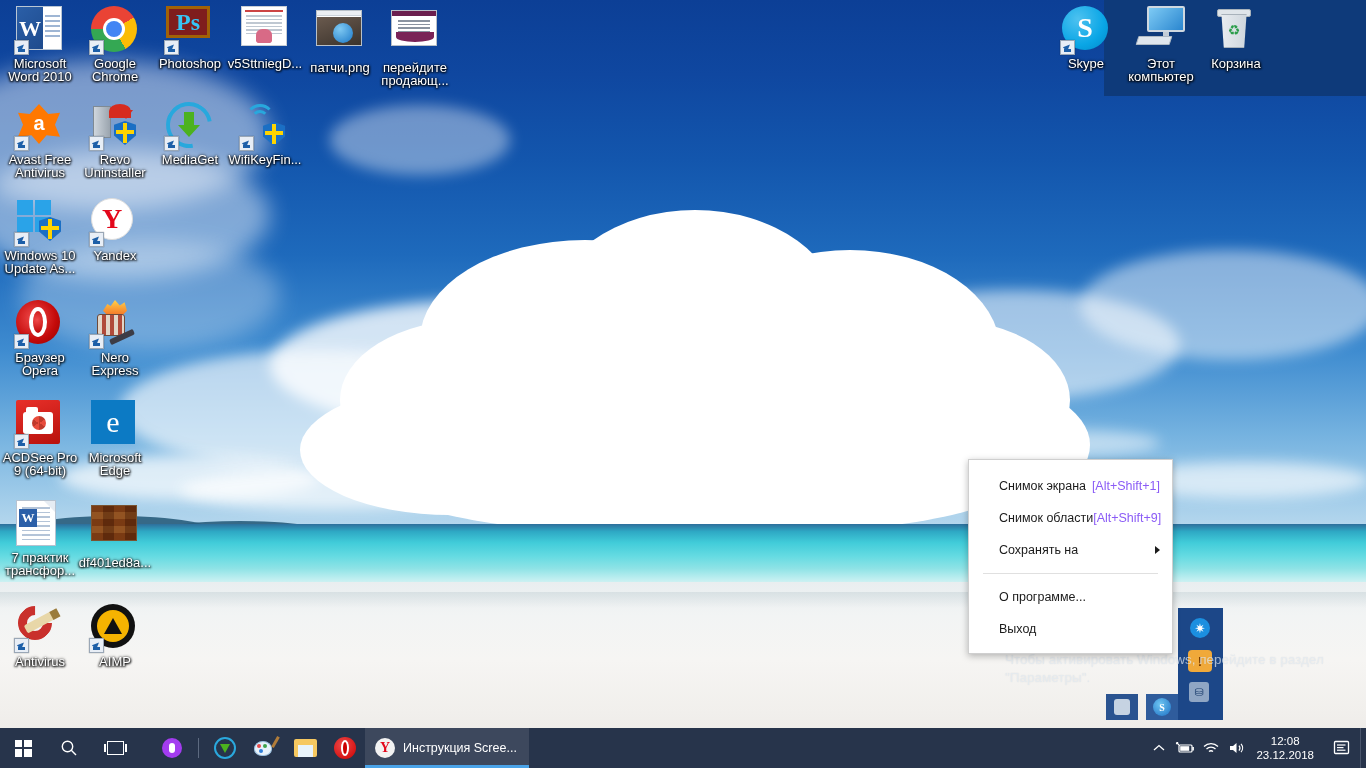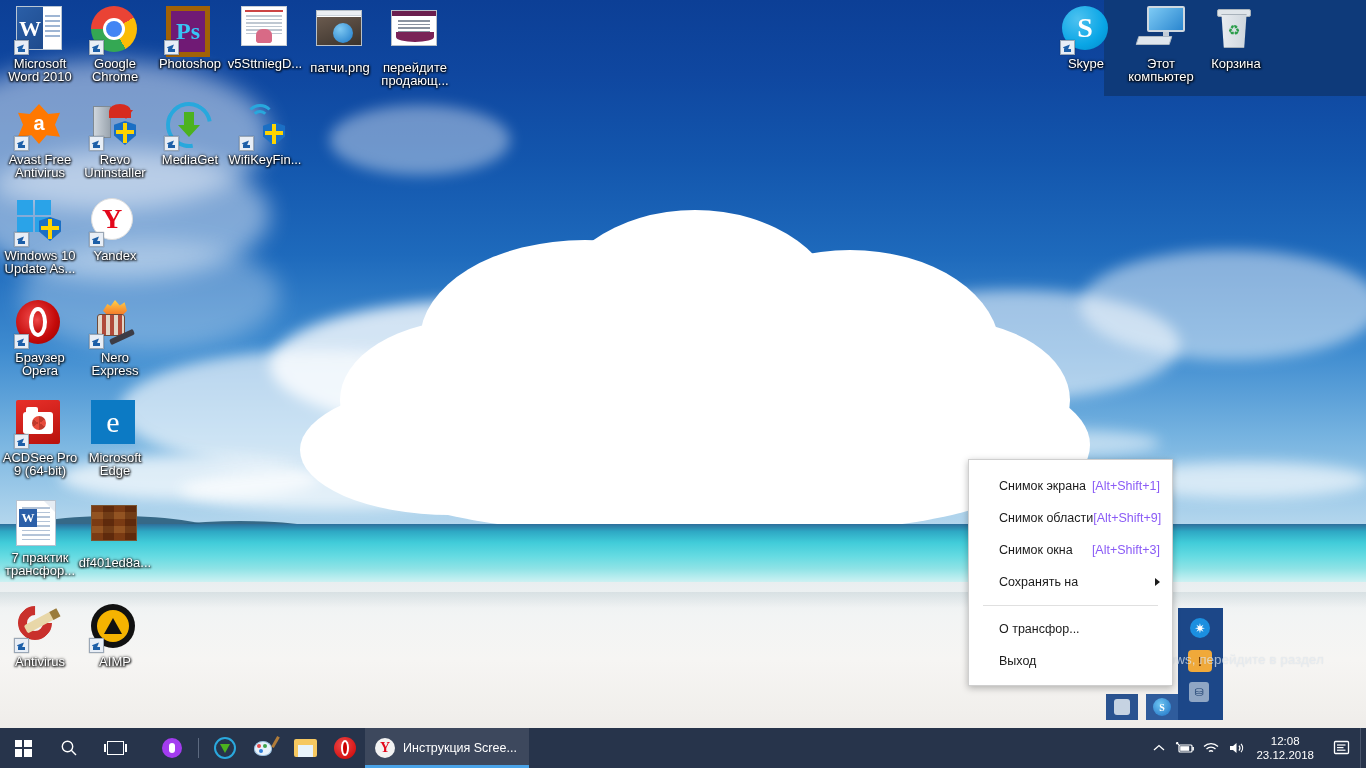--- a/index.html
+++ b/index.html
@@ -84,21 +84,21 @@
   .ic-word .wbox{position:absolute;left:0;top:0;width:26px;height:44px;background:linear-gradient(135deg,#2b5fa8,#1d4a8c);
     display:flex;align-items:center;justify-content:center;color:#fff;font:bold 22px "Liberation Serif",serif;}
   .ic-word .lines{position:absolute;left:28px;top:8px;}
   .ic-word .lines i{display:block;width:15px;height:2px;background:#9fb6d4;margin-bottom:3px;}
 
   .ic-chrome{width:46px;height:46px;border-radius:50%;position:relative;overflow:hidden;
     background:conic-gradient(from -60deg,#ea4335 0deg 120deg,#fbbc05 120deg 210deg,#34a853 210deg 330deg,#ea4335 330deg 360deg);}
   .ic-chrome:after{content:"";position:absolute;left:12px;top:12px;width:22px;height:22px;border-radius:50%;background:#fff;}
   .ic-chrome:before{content:"";position:absolute;left:15px;top:15px;width:16px;height:16px;border-radius:50%;background:#4285f4;z-index:2;}
 
-  .ic-ps{width:44px;height:51px;background:#701a75;border:5px solid #a16207;
+  .ic-ps{width:44px;height:32px;background:#7f1d1d;border:3px solid #a16207;
     display:flex;align-items:center;justify-content:center;color:#36c5f6;font:bold 24px "Liberation Serif",serif;}
 
   .ic-thumb{width:46px;height:40px;background:#fff;border:1px solid #c7ced6;position:relative;overflow:hidden;}
   .ic-thumb .tl{position:absolute;left:3px;top:3px;right:3px;height:2px;background:#c44;}
   .ic-thumb .tt{position:absolute;left:4px;top:8px;right:4px;}
   .ic-thumb .tt i{display:block;height:1.5px;background:#bfc8d2;margin-bottom:2px;}
   .ic-thumb .fig{position:absolute;left:14px;bottom:2px;width:16px;height:14px;background:#d86a86;border-radius:40% 40% 20% 20%;}
 
   .ic-png{width:46px;height:36px;background:#fff;border:1px solid #b8c0c8;position:relative;overflow:hidden;}
   .ic-png .bar{position:absolute;left:0;top:0;width:100%;height:5px;background:#eceff3;border-bottom:1px solid #ccd3da;}
@@ -588,30 +588,26 @@
 <div id="ctxmenu">
   <div class="mi">
     <span class="mlabel">Снимок экрана</span>
     <span class="maccel">[Alt+Shift+1]</span>
   </div>
   <div class="mi">
     <span class="mlabel">Снимок области</span>
     <span class="maccel">[Alt+Shift+9]</span>
   </div>
   <div class="mi">
-    <span class="mlabel">Снимок окна</span>
-    <span class="maccel">[Alt+Shift+3]</span>
-  </div>
-  <div class="mi">
     <span class="mlabel">Сохранять на</span>
     <span class="marrow"></span>
   </div>
   <div class="msep"></div>
   <div class="mi">
-    <span class="mlabel">О трансфор...</span>
+    <span class="mlabel">О программе...</span>
   </div>
   <div class="mi">
     <span class="mlabel">Выход</span>
   </div>
 </div>
 
 <div id="taskbar">
   <div class="tb-btn">
     <span class="winlogo">
         <i></i>

